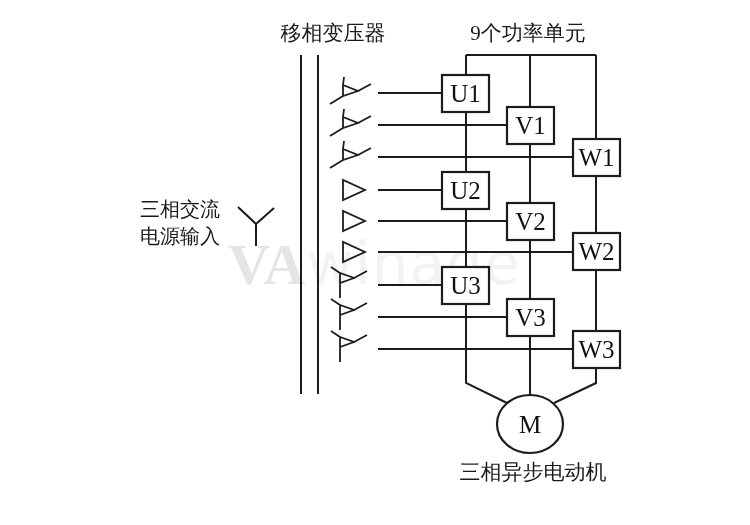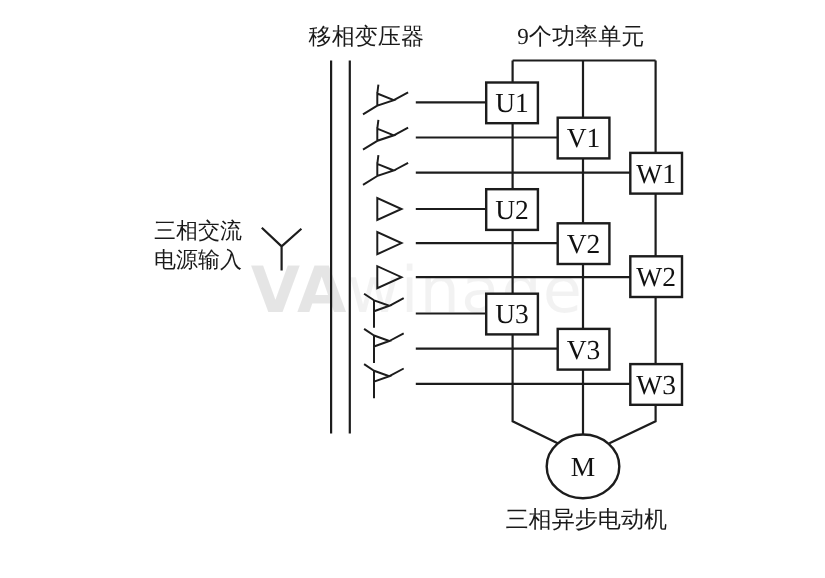--- a/index.html
+++ b/index.html
@@ -22,21 +22,21 @@
     left: 228px;
     top: 230px;
     font-family: "DejaVu Sans", sans-serif;
     font-weight: bold;
     font-size: 58px;
     letter-spacing: 1px;
     user-select: none;
     white-space: nowrap;
     z-index: 1;
   }
-  .watermark .wm-bold  { color: rgba(0,0,0,0.10); }
+  .watermark .wm-bold  { color: rgba(0,0,0,0.10); font-family: Liberation Serif, serif; }
   .watermark .wm-light { color: rgba(0,0,0,0.05); font-weight: normal; }
   svg.diagram {
     position: absolute;
     left: 0;
     top: 0;
     z-index: 2;
   }
   .cn-label {
     font-family: "Liberation Serif", "DejaVu Serif", serif;
     fill: #1a1a1a;

